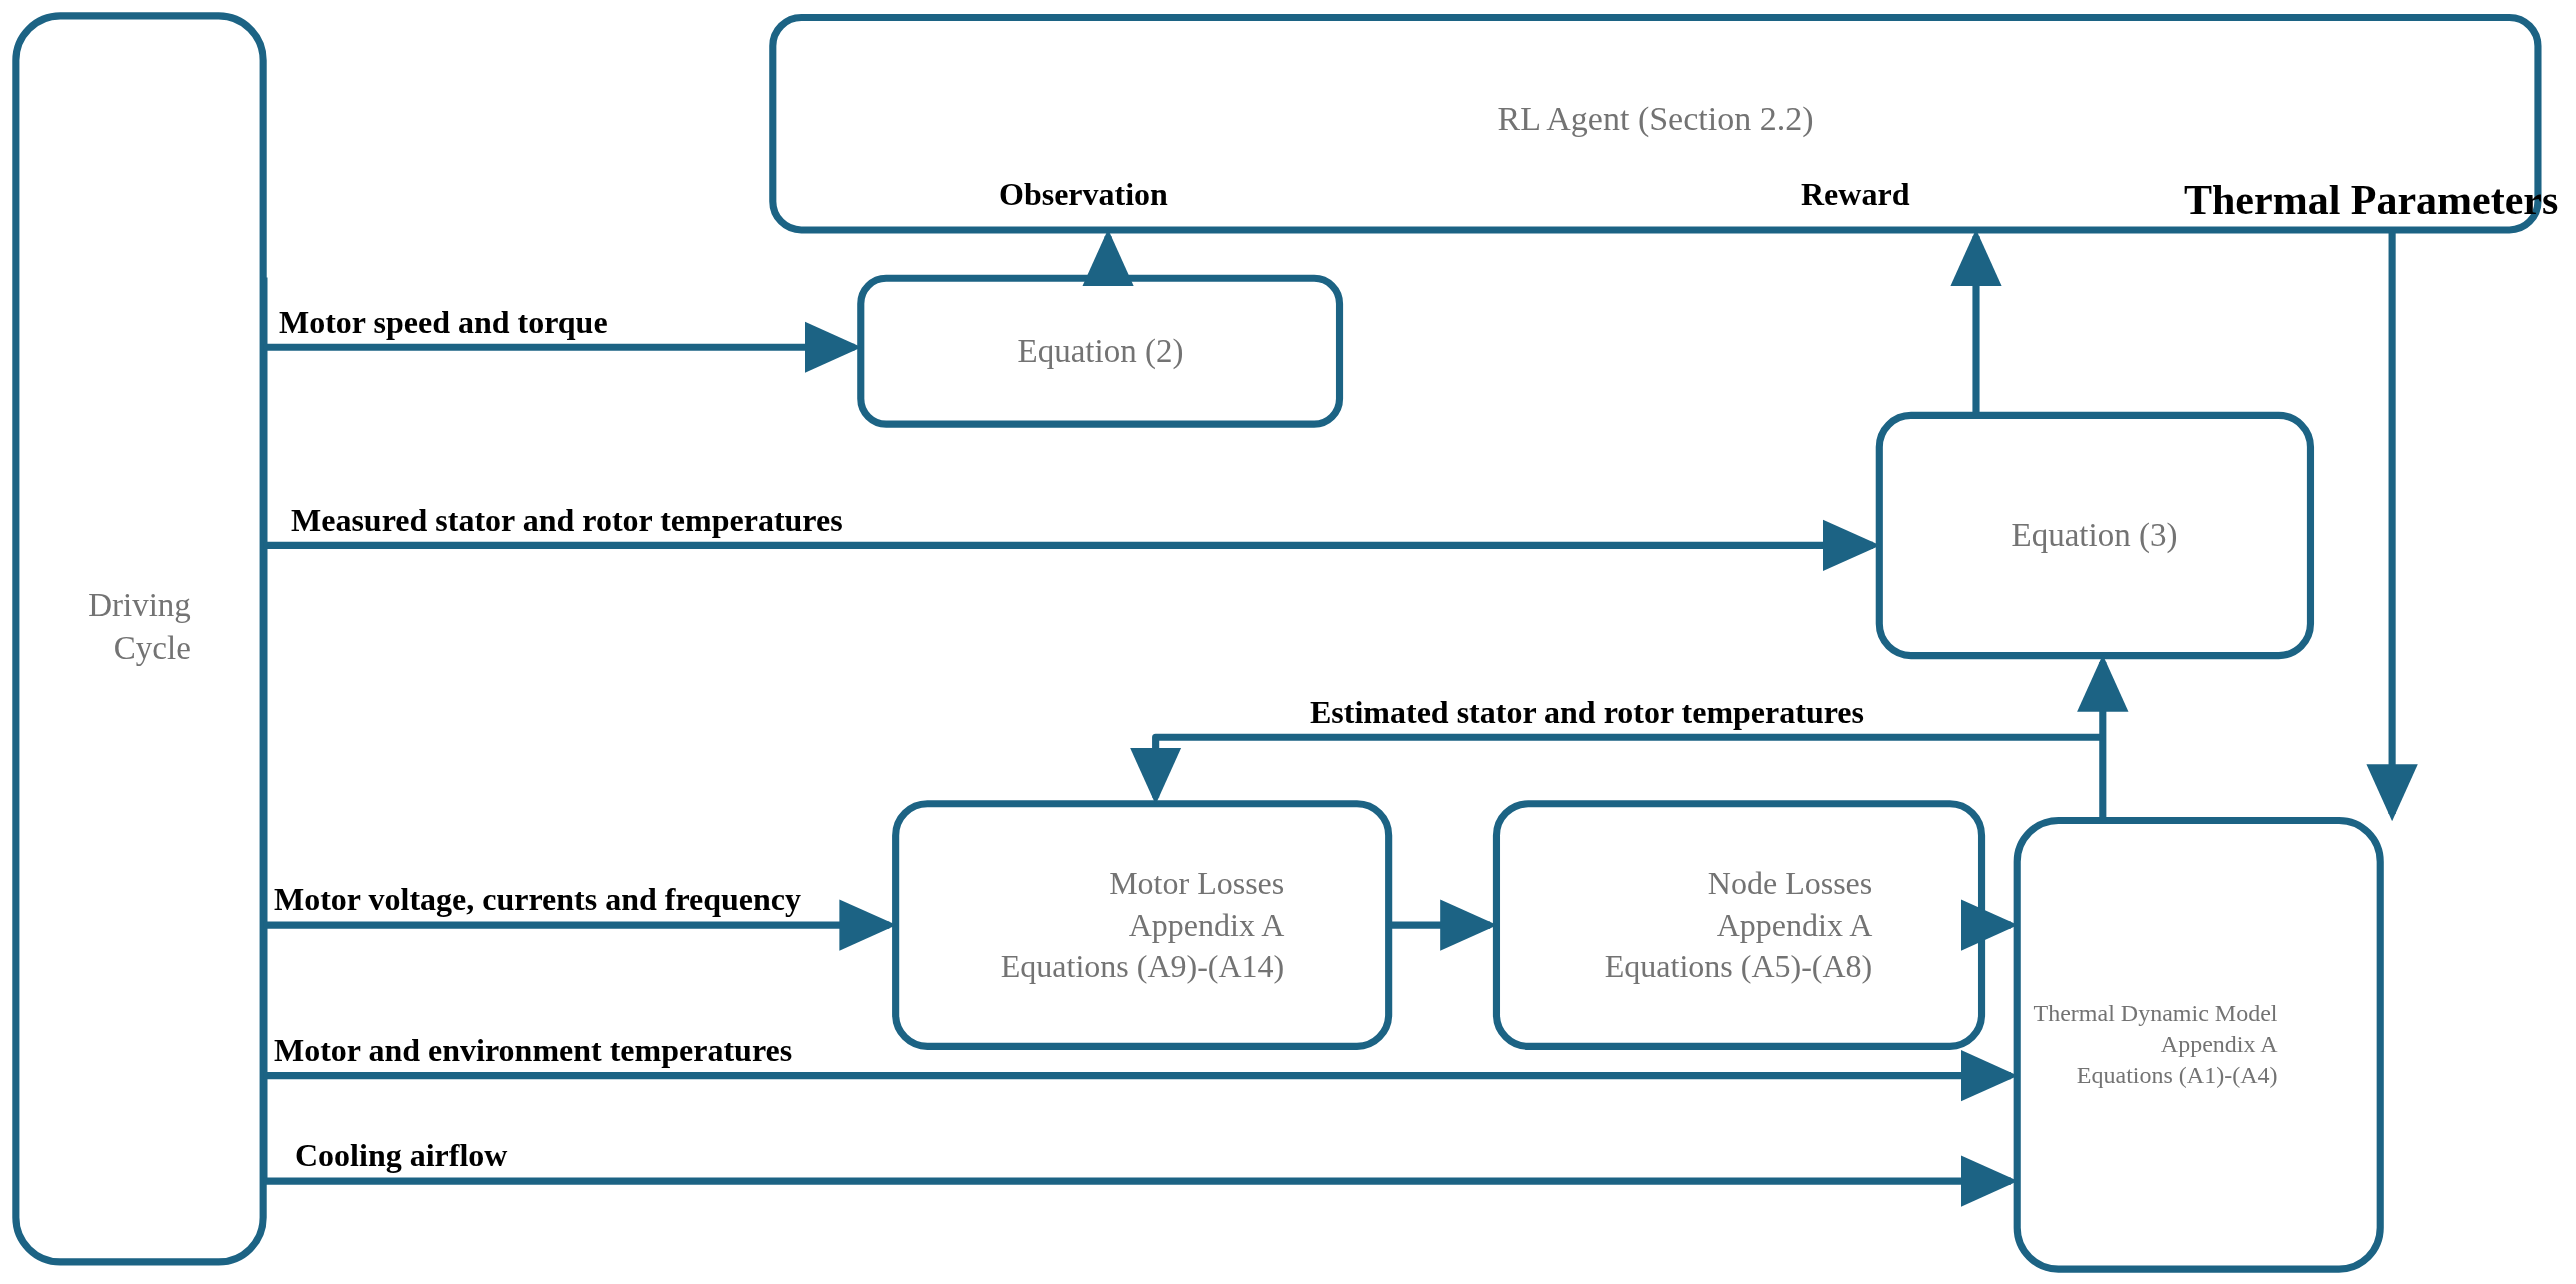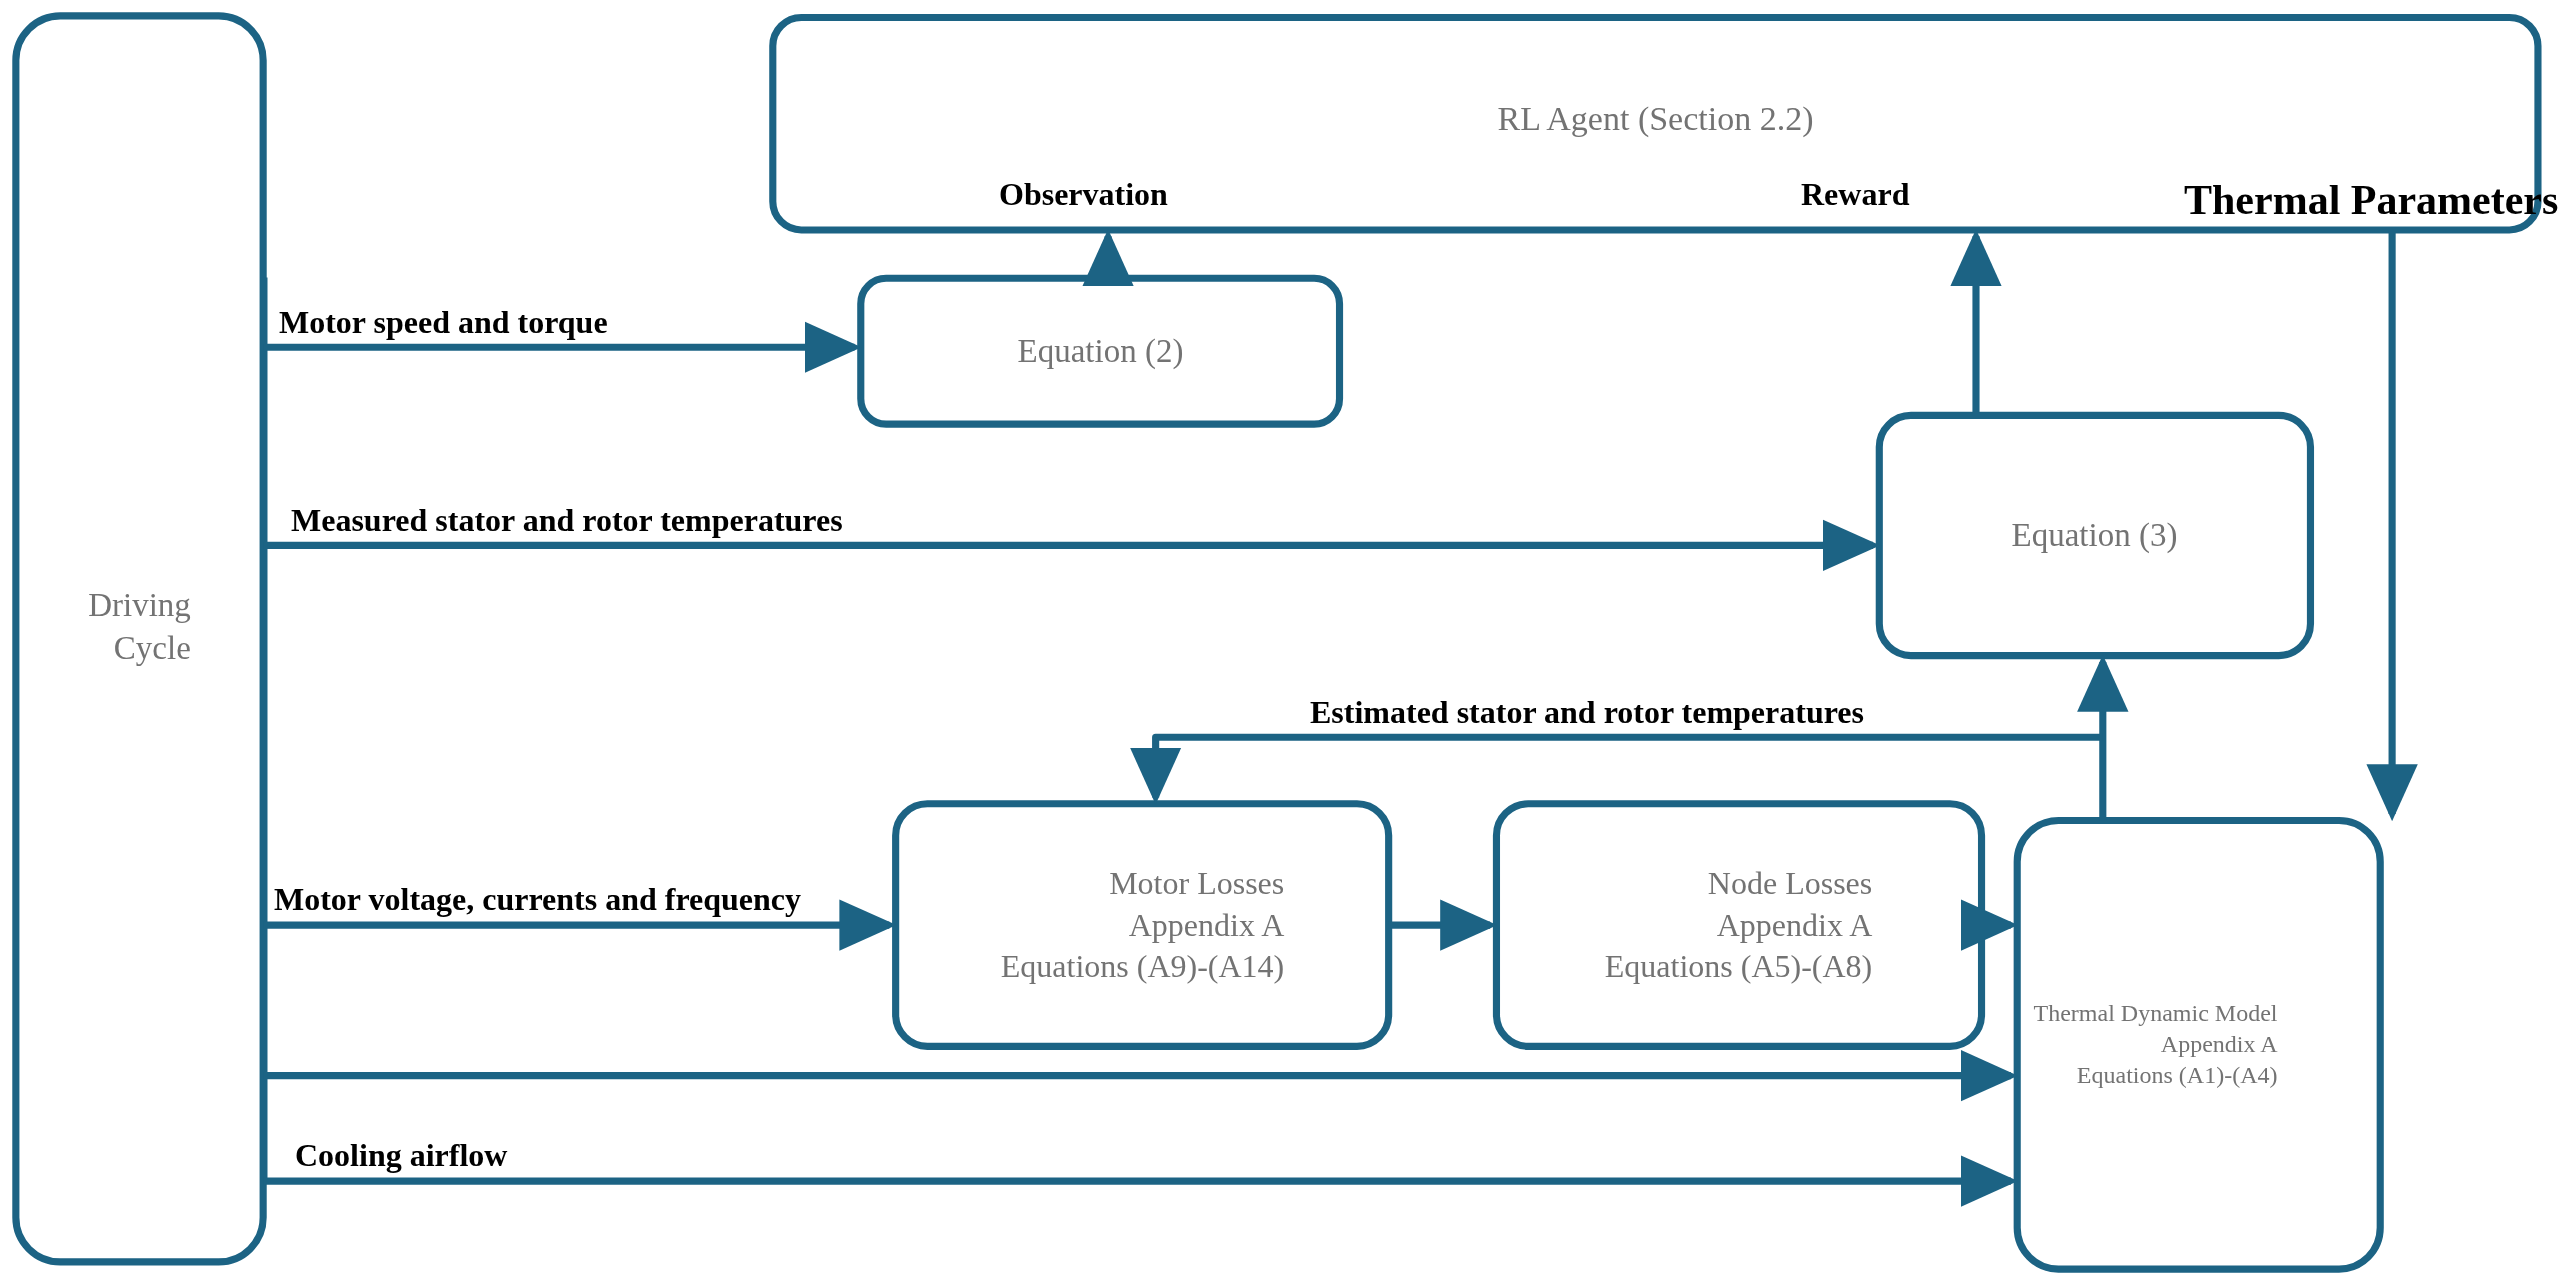--- a/index.html
+++ b/index.html
@@ -128,17 +128,18 @@
   <div class="edge-label" style="left:2184px; top:176px; font-size:42px;">Thermal Parameters</div>
 
   <div class="edge-label" style="left:279px; top:304px; font-size:32px;">Motor speed and torque</div>
 
   <div class="edge-label" style="left:279px; top:502px; font-size:32px;margin-left:12px;">Measured stator and rotor temperatures</div>
 
   <div class="edge-label" style="left:1310px; top:694px; font-size:32px;">Estimated stator and rotor temperatures</div>
 
   <div class="edge-label" style="left:274px; top:881px; font-size:32px;">Motor voltage, currents and frequency</div>
 
+  <div class="edge-label" style="left:274px; top:1032px; font-size:32px;">Motor and environment temperatures</div>
 
   <div class="edge-label" style="left:295px; top:1137px; font-size:32px;">Cooling airflow</div>
 
 </div>
 
 
 </body></html>

